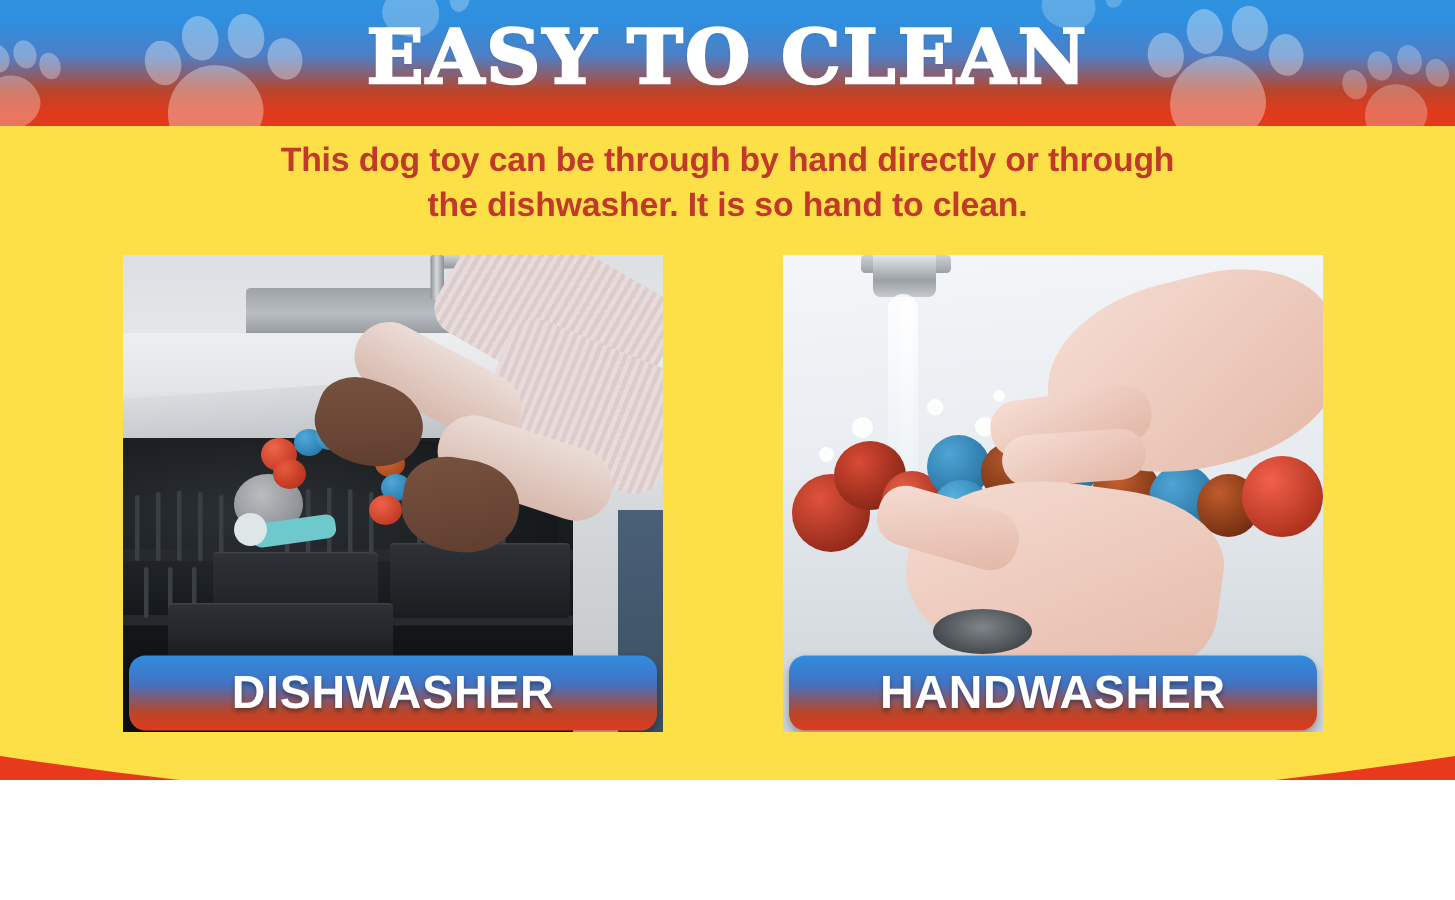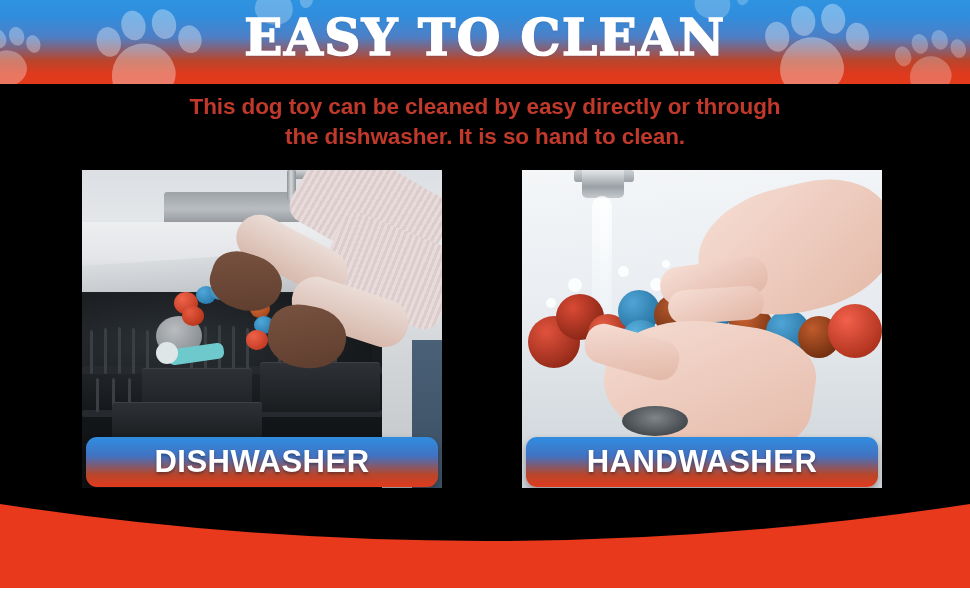--- a/index.html
+++ b/index.html
@@ -4,22 +4,22 @@
 <style>
   html,body{margin:0;padding:0;}
   body{
     width:970px;height:600px;
     background:#ffffff;
     font-family:"Liberation Sans", sans-serif;
     overflow:hidden;
   }
   #poster{
     position:relative;
-    width:970px;height:588px;
-    background:#000000;
+    width:970px;height:520px;
+    background:#fde047;
     overflow:hidden;
   }
 
   
   #header{
     position:absolute;left:0;top:0;width:970px;height:84px;
     background:linear-gradient(180deg,#2f93e0 0%,#2f8ede 18%,#4d7fc6 44%,#b8452c 72%,#df3a1d 88%,#e23a1c 100%);
     overflow:hidden;
   }
   .paw{
@@ -195,21 +195,21 @@
     <div class="paw" style="left:690px;top:-30px;width:62px;height:58px;transform:rotate(14deg);opacity:.22;">
       <div class="pad" style="left:6px;top:19px;width:36px;height:32px;"></div>
 
       <div class="toe" style="left:46px;top:14px;width:12px;height:16px;"></div>
     </div>
 
     <div id="title">EASY TO CLEAN</div>
   </div>
 
   <div id="subtitle" style="color: rgb(192, 57, 43);">
-    <span class="ln">This dog toy can be cleaned by easy directly or through</span>
+    <span class="ln">This dog toy can be through by hand directly or through</span>
     <span class="ln">the dishwasher. It is so hand to clean.</span>
   </div>
 
   <div class="card" id="card-left">
     <div class="photo" id="photo-dishwasher">
       <div class="dw-wall"></div>
       <div class="dw-sink"></div>
       <div class="dw-faucet-arm"></div>
       <div class="dw-faucet"></div>
       <div class="dw-counter"></div>

